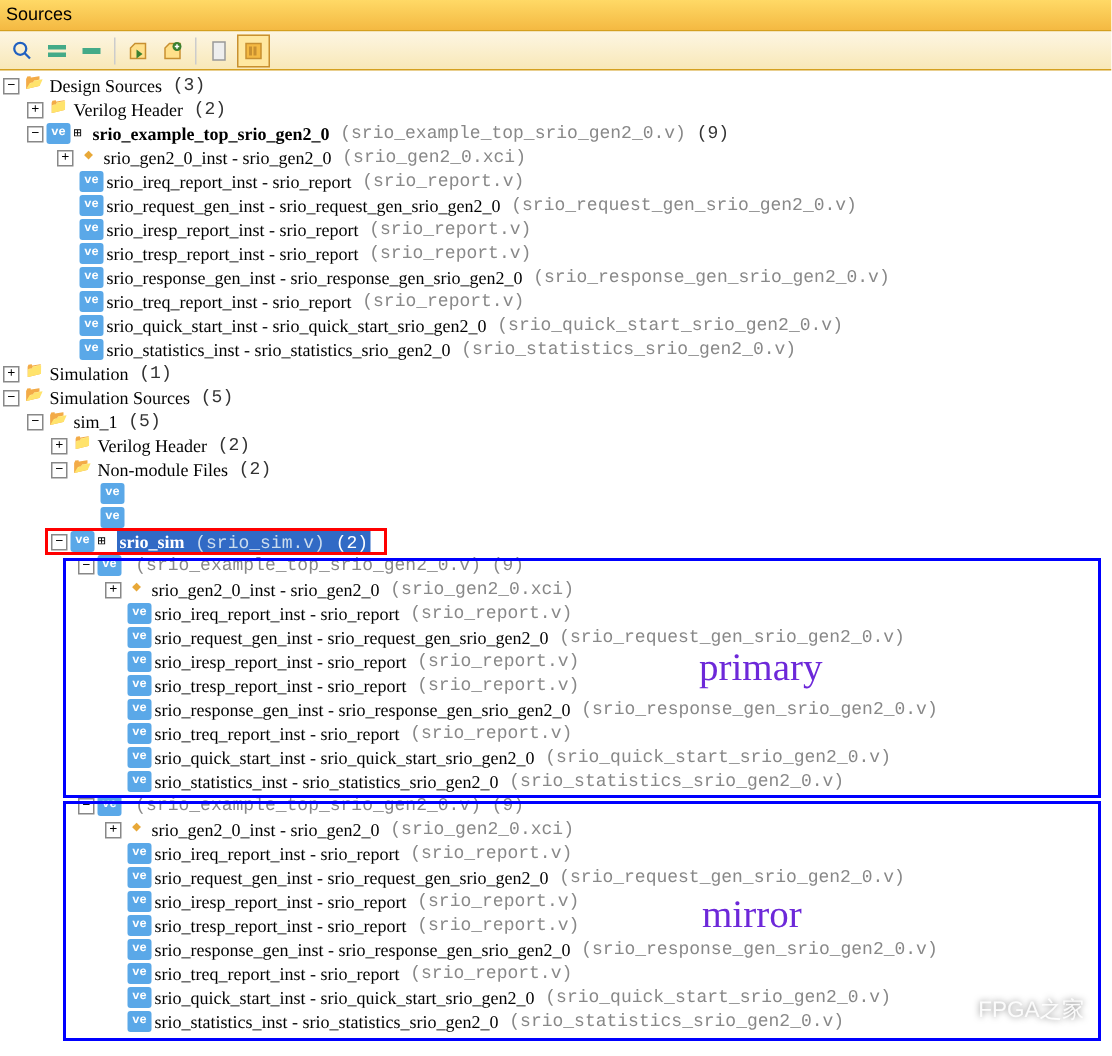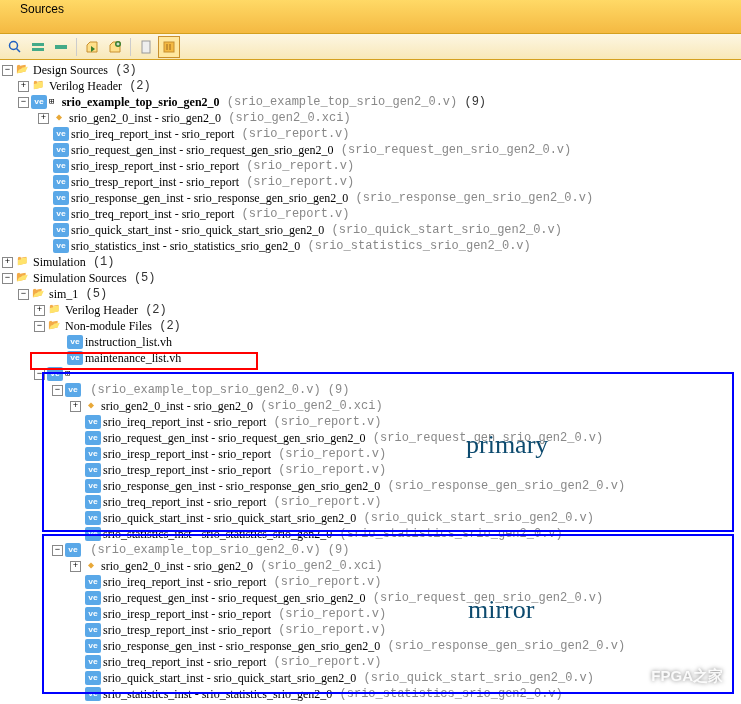--- a/index.html
+++ b/index.html
@@ -1,39 +1,39 @@
 <!DOCTYPE html>
 <html><head>
 <meta charset="utf-8">
 <style>
 * { box-sizing: border-box; margin: 0; padding: 0; }
 body { font-family: "Microsoft YaHei", SimSun, sans-serif; font-size: 12px; background: #fff; width: 741px; height: 704px; overflow: hidden; position: relative; }
-.title-bar { background: linear-gradient(to bottom, #ffd966, #f4b942); height: 34px; line-height: 18px; padding-left: 20px; font-size: 12px; border-bottom: 1px solid #d4a020; }
+.title-bar { background: linear-gradient(to bottom, #ffd966, #f4b942); height: 21px; line-height: 18px; padding-left: 4px; font-size: 12px; border-bottom: 1px solid #d4a020; }
 .toolbar { background: linear-gradient(to bottom, #fdf6e3, #f8e8b8); height: 26px; border-bottom: 1px solid #d4a020; display: flex; align-items: center; padding-left: 4px; gap: 1px; }
 .tb-btn { width: 22px; height: 22px; display: flex; align-items: center; justify-content: center; cursor: pointer; }
 .tb-sep { width: 1px; height: 18px; background: #ccc; margin: 0 3px; }
 .tree-container { overflow: auto; height: calc(704px - 44px); padding: 2px; position: relative; }
 .tree-node { display: flex; align-items: center; height: 16px; line-height: 16px; white-space: nowrap; font-family: "Courier New", monospace; font-size: 12px; }
 .toggle { width: 11px; height: 11px; border: 1px solid #888; display: inline-flex; align-items: center; justify-content: center; font-size: 9px; line-height: 9px; margin-right: 2px; cursor: pointer; background: #fff; flex-shrink: 0; }
 .toggle-spacer { width: 15px; display: inline-block; flex-shrink: 0; }
 .icon { width: 16px; height: 14px; display: inline-flex; align-items: center; justify-content: center; margin-right: 2px; font-size: 10px; flex-shrink: 0; }
 .icon-folder { color: #e8a838; }
 .icon-ve { background: #5aa8e8; color: #fff; border-radius: 2px; font-size: 8px; font-weight: bold; padding: 0 1px; }
 .icon-ip { color: #e8a838; }
 .label { font-family: Liberation Serif, serif; }
 .label-bold { font-weight: bold; }
 .label-file { color: #888; }
 .label-count { color: #333; }
 .indent { display: inline-block; flex-shrink: 0; }
 .sel { background: #316ac5; color: #fff; padding: 0 2px; }
 .sel .label-file { color: #cde; }
 .red-box { position: absolute; border: 2px solid #ff0000; pointer-events: none; z-index: 10; }
 .blue-box { position: absolute; border: 2px solid #0000ff; pointer-events: none; z-index: 10; }
-.annotation { position: absolute; font-family: "Times New Roman", serif; font-size: 26px; color: #0c4a6e; z-index: 20; pointer-events: none; }
-.watermark { position: absolute; right: 18px; bottom: 18px; color: rgba(255,255,255,0.9); font-size: 15px; font-weight: bold; z-index: 30; text-shadow: 0 0 4px rgba(0,0,0,0.5); display: flex; align-items: flex-end; gap: 20px; }
+.annotation { position: absolute; font-family: "Times New Roman", serif; font-size: 26px; color: #6d28d9; z-index: 20; pointer-events: none; }
+.watermark { position: absolute; right: 18px; bottom: 18px; color: rgba(255,255,255,0.9); font-size: 15px; font-weight: normal; z-index: 30; text-shadow: 0 0 4px rgba(0,0,0,0.5); display: flex; align-items: flex-start; gap: 20px; }
 .watermark-icon { width: 28px; height: 22px; background: rgba(255,255,255,0.6); border-radius: 4px; }
 .dotted { color: #777; }
 </style>
 </head>
 <body>
 
 <div class="title-bar"><span>Sources</span></div>
 
 <div class="toolbar">
   <div class="tb-btn">
@@ -108,30 +108,28 @@
 <div class="tree-node"><span class="indent" style="width:16px"></span><span class="toggle">−</span><span class="icon icon-folder">📂</span><span class="label">sim_1</span>&nbsp;<span class="label-count">(5)</span></div>
 
 <div class="tree-node"><span class="indent" style="width:32px"></span><span class="toggle">+</span><span class="icon icon-folder">📁</span><span class="label">Verilog Header</span>&nbsp;<span class="label-count">(2)</span></div>
 
 <div class="tree-node"><span class="indent" style="width:32px"></span><span class="toggle">−</span><span class="icon icon-folder">📂</span><span class="label">Non-module Files</span>&nbsp;<span class="label-count">(2)</span></div>
 
 <div class="tree-node">
       <span class="indent" style="width:50px"></span>
       <span class="toggle-spacer"></span>
       <span class="icon icon-ve">ve</span>
-      <span class="label">instruction_list.vh</span>
     </div>
 <div class="tree-node">
       <span class="indent" style="width:50px"></span>
       <span class="toggle-spacer"></span>
       <span class="icon icon-ve">ve</span>
-      <span class="label">maintenance_list.vh</span>
     </div>
 
-<div class="tree-node"><span class="indent" style="width:32px"></span><span class="toggle">−</span><span class="icon icon-ve">ve</span><span style="font-size:9px">⊞</span>&nbsp;</div>
+<div class="tree-node"><span class="indent" style="width:32px"></span><span class="toggle">−</span><span class="icon icon-ve">ve</span><span style="font-size:9px">⊞</span>&nbsp;<span class="sel"><span class="label label-bold">srio_sim</span>&nbsp;<span class="label-file">(srio_sim.v)</span>&nbsp;<span>(2)</span></span></div>
 
 <div class="tree-node"><span class="indent" style="width:50px"></span><span class="toggle">−</span><span class="icon icon-ve">ve</span>&nbsp;<span class="label-file">(srio_example_top_srio_gen2_0.v)</span>&nbsp;<span class="label-file">(9)</span></div>
 
 <div class="tree-node"><span class="indent" style="width:68px"></span><span class="toggle">+</span><span class="icon icon-ip">◆</span><span class="label">srio_gen2_0_inst - srio_gen2_0</span>&nbsp;<span class="label-file">(srio_gen2_0.xci)</span></div>
 <div class="tree-node"><span class="indent" style="width:68px"></span><span class="toggle-spacer"></span><span class="icon icon-ve">ve</span><span class="label">srio_ireq_report_inst - srio_report</span>&nbsp;<span class="label-file">(srio_report.v)</span></div>
 <div class="tree-node"><span class="indent" style="width:68px"></span><span class="toggle-spacer"></span><span class="icon icon-ve">ve</span><span class="label">srio_request_gen_inst - srio_request_gen_srio_gen2_0</span>&nbsp;<span class="label-file">(srio_request_gen_srio_gen2_0.v)</span></div>
 <div class="tree-node"><span class="indent" style="width:68px"></span><span class="toggle-spacer"></span><span class="icon icon-ve">ve</span><span class="label">srio_iresp_report_inst - srio_report</span>&nbsp;<span class="label-file">(srio_report.v)</span></div>
 <div class="tree-node"><span class="indent" style="width:68px"></span><span class="toggle-spacer"></span><span class="icon icon-ve">ve</span><span class="label">srio_tresp_report_inst - srio_report</span>&nbsp;<span class="label-file">(srio_report.v)</span></div>
 <div class="tree-node"><span class="indent" style="width:68px"></span><span class="toggle-spacer"></span><span class="icon icon-ve">ve</span><span class="label">srio_response_gen_inst - srio_response_gen_srio_gen2_0</span>&nbsp;<span class="label-file">(srio_response_gen_srio_gen2_0.v)</span></div>
 <div class="tree-node"><span class="indent" style="width:68px"></span><span class="toggle-spacer"></span><span class="icon icon-ve">ve</span><span class="label">srio_treq_report_inst - srio_report</span>&nbsp;<span class="label-file">(srio_report.v)</span></div>

